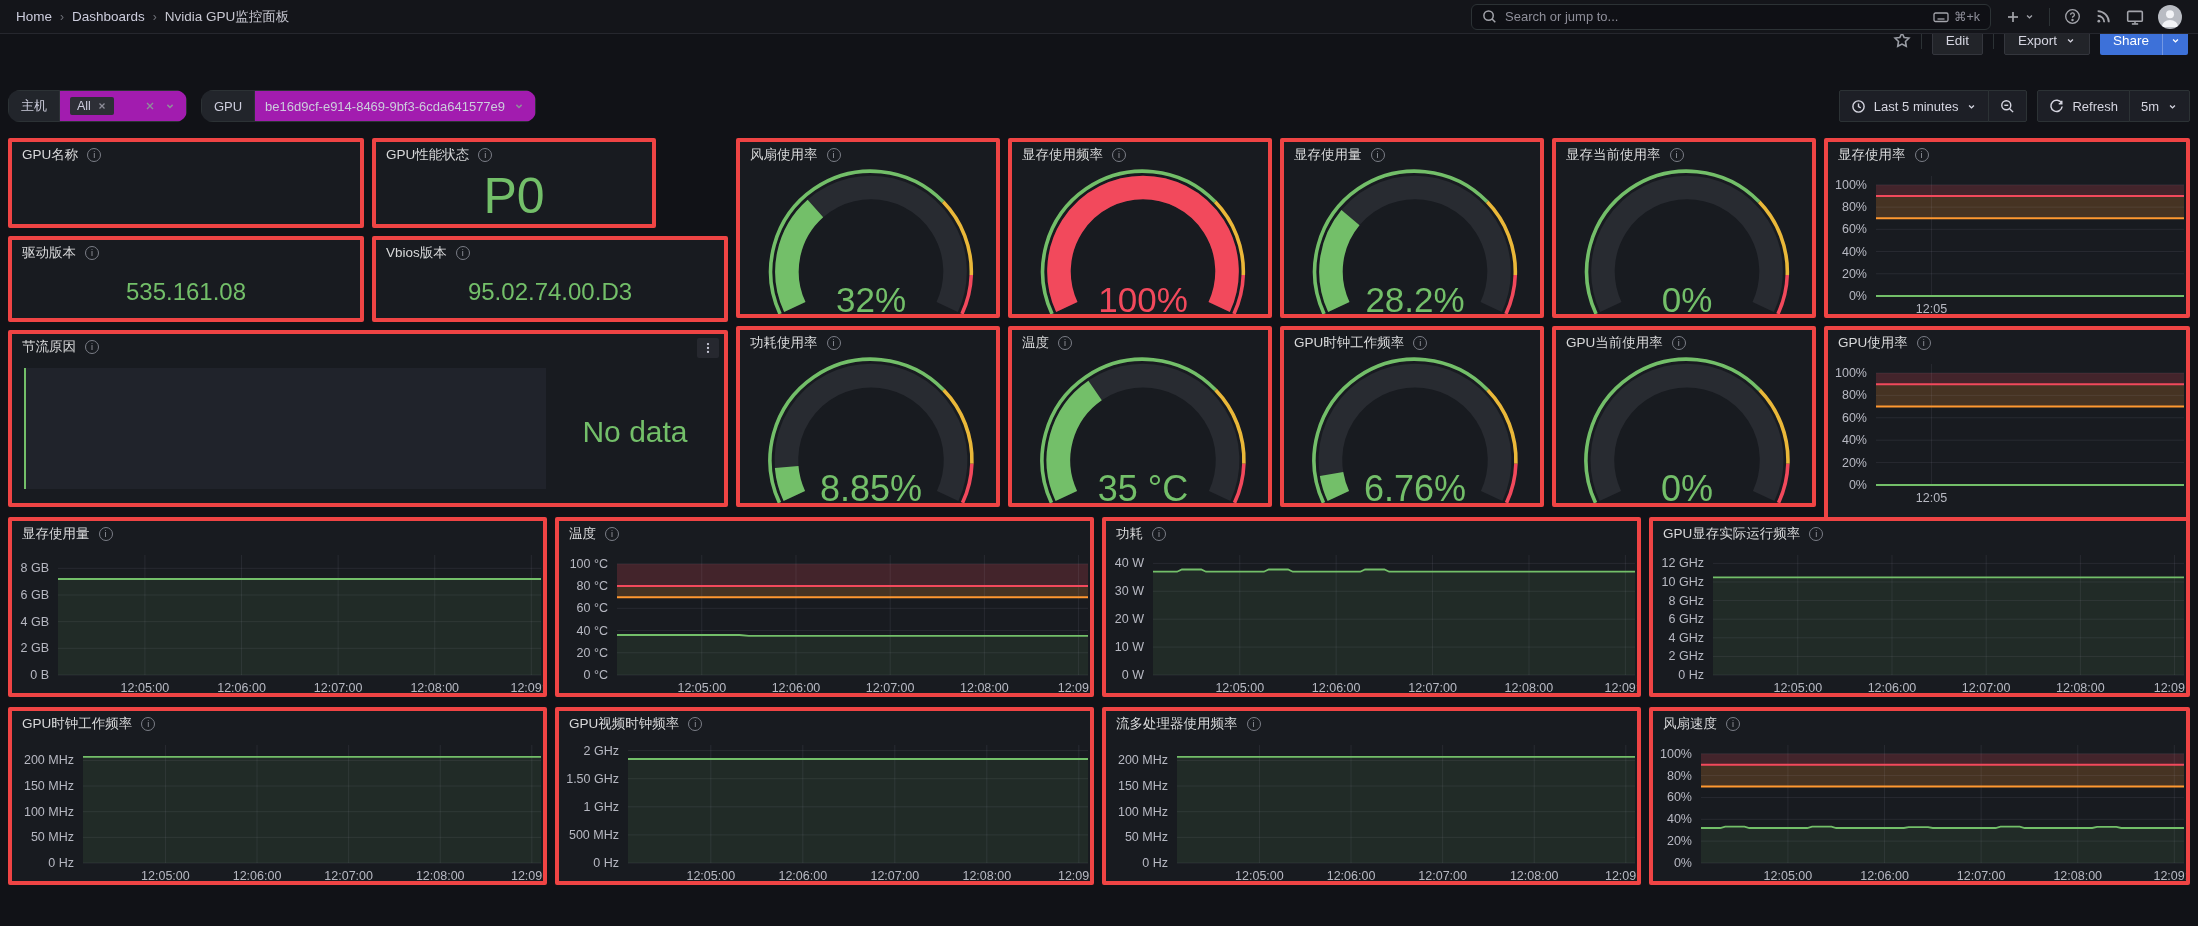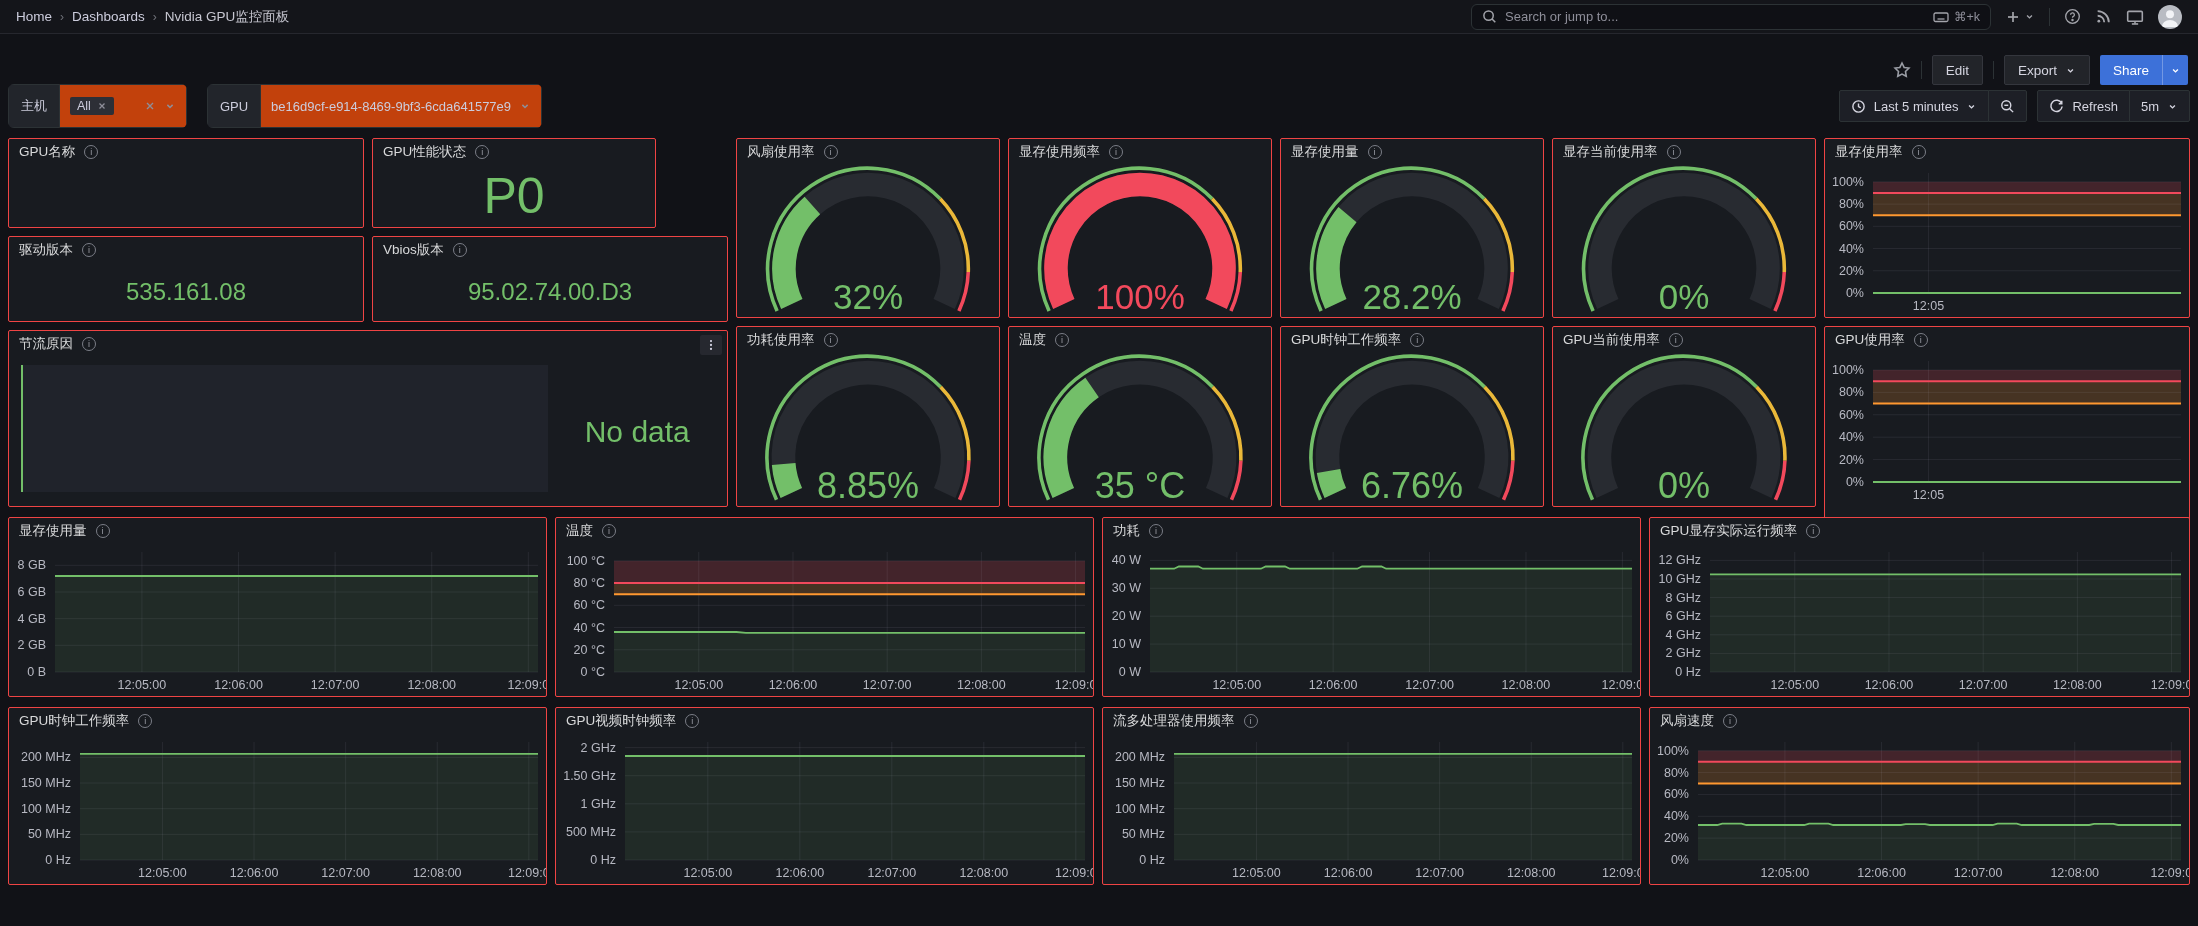--- a/index.html
+++ b/index.html
@@ -19,51 +19,51 @@
     display:flex; align-items:center; padding:0 10px; gap:8px; margin-right:14px; }
   .searchbox .ph { flex:1; font-size:13px; color:#8e8e99; }
   .kbd-hint { display:flex; align-items:center; gap:5px; color:#8e8e99; font-size:12.5px; }
   .nav-actions { display:flex; align-items:center; gap:14px; }
   .icon-btn { display:inline-flex; align-items:center; justify-content:center; cursor:pointer; color:#a3a4ab; }
   .icon-btn svg { display:block; }
   .v-div { width:1px; height:18px; background:#2c3235; }
   .avatar { width:24px; height:24px; border-radius:50%; background:#b9bcc3; overflow:hidden; display:inline-block; cursor:pointer; }
 
   
-  .toolbar { position:absolute; left:0; top:48px; width:2198px; height:44px; display:flex;
+  .toolbar { position:absolute; left:0; top:18px; width:2198px; height:44px; display:flex;
     align-items:center; justify-content:flex-end; padding:0 10px; gap:10px; }
   .tb-btn { height:30px; display:inline-flex; align-items:center; gap:8px; padding:0 13px;
     background:#222429; border:1px solid #34363d; border-radius:2px; color:#d5d5e0;
     font-size:13.5px; font-weight:500; cursor:pointer; }
   .share-group { display:flex; height:30px; border-radius:2px; overflow:hidden; cursor:pointer; }
   .share-main { background:#3D71D9; color:#fff; display:flex; align-items:center; padding:0 13px;
     font-size:13.5px; font-weight:500; }
   .share-caret { background:#3D71D9; border-left:1px solid rgba(255,255,255,.28); width:26px;
     display:flex; align-items:center; justify-content:center; color:#fff; }
 
   
   .filterbar { position:absolute; left:8px; top:89px; width:2182px; height:34px; display:flex; align-items:center; }
-  .var-group { display:flex; height:44px; border-radius:6px; overflow:hidden; margin-right:20px; }
+  .var-group { display:flex; height:32px; border-radius:12px; overflow:hidden; margin-right:14px; }
   .var-label { background:#22252b; display:flex; align-items:center; padding:0 12px; font-size:13px;
     font-weight:500; color:#ccccdc; border:1px solid #2c3235; border-right:none; border-radius:2px 0 0 2px; }
-  .var-value { background:#c2410c; border:1px solid #2c3235; display:flex; align-items:center;
+  .var-value { background:#a21caf; border:1px solid #2c3235; display:flex; align-items:center;
     gap:8px; padding:0 10px; font-size:13px; color:#ccccdc; border-radius:0 2px 2px 0; cursor:pointer; }
   .pill { background:#2d2f36; border-radius:2px; padding:2px 7px; display:flex; align-items:center;
     gap:6px; font-size:12.5px; }
   .muted-ic { color:#8e8e99; display:inline-flex; }
   .filter-right { margin-left:auto; display:flex; align-items:center; gap:10px; }
   .tp-group { display:flex; height:32px; }
   .tp-btn { display:flex; align-items:center; gap:8px; background:#1d1f26; border:1px solid #2c3235;
     padding:0 11px; font-size:13px; font-weight:500; color:#d5d5e0; cursor:pointer; }
   .tp-btn + .tp-btn { margin-left:-1px; }
   .tp-btn:first-child { border-radius:2px 0 0 2px; }
   .tp-btn:last-child { border-radius:0 2px 2px 0; }
 
   
-  .panel { position:absolute; background:#181b20; border:1px solid #ef4444; border-radius:2px; overflow:hidden; }
+  .panel { position:absolute; background:#181b20; border:4px solid #ef4444; border-radius:2px; overflow:hidden; }
   .p-head { position:absolute; left:0; top:0; right:0; height:26px; display:flex; align-items:center;
     padding:0 10px; cursor:pointer; }
   .p-title { font-size:13.5px; font-weight:500; color:#d8d9da; white-space:nowrap; }
   .info-ic { width:14px; height:14px; border:1px solid #7b7e87; color:#9a9da5; border-radius:50%;
     font-size:9px; display:inline-flex; align-items:center; justify-content:center; margin-left:9px;
     font-style:normal; cursor:pointer; flex:none; }
   .kebab { position:absolute; right:5px; top:4px; width:22px; height:20px; background:#26282f;
     border-radius:2px; display:flex; align-items:center; justify-content:center; cursor:pointer; color:#ccccdc; }
   .stat-body { position:absolute; left:0; top:26px; right:0; bottom:0; display:flex; align-items:center;
     justify-content:center; text-align:center; padding:0 14px; }

